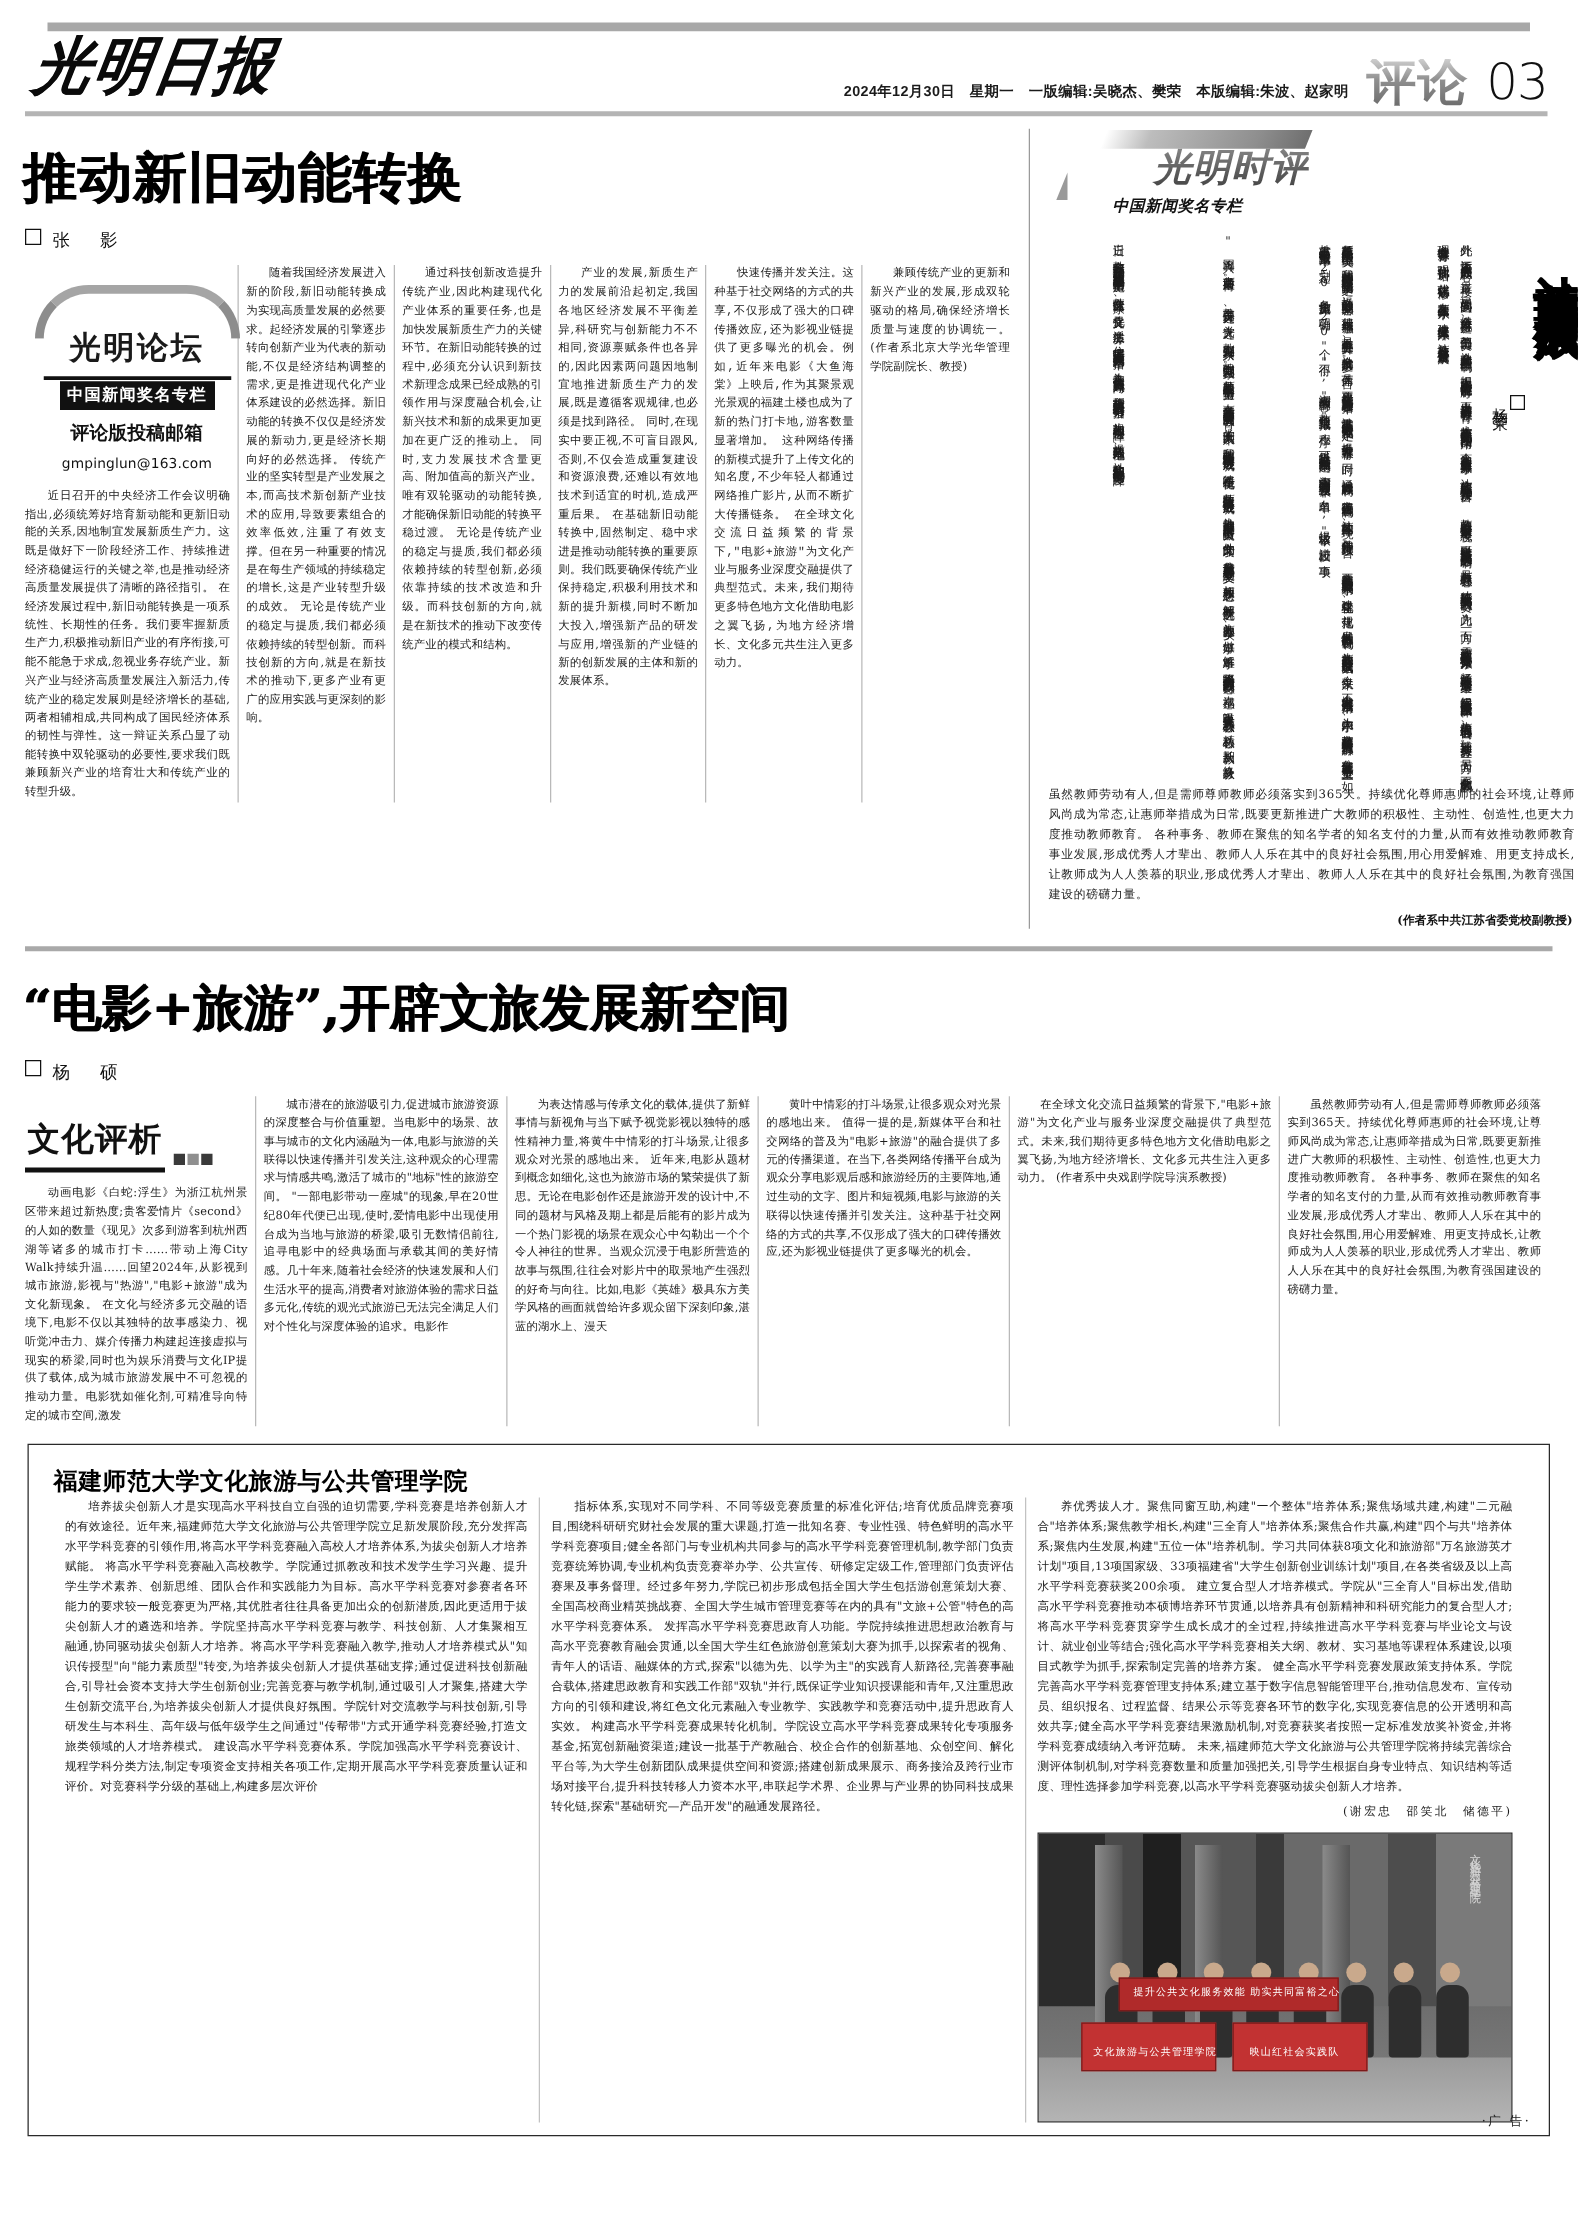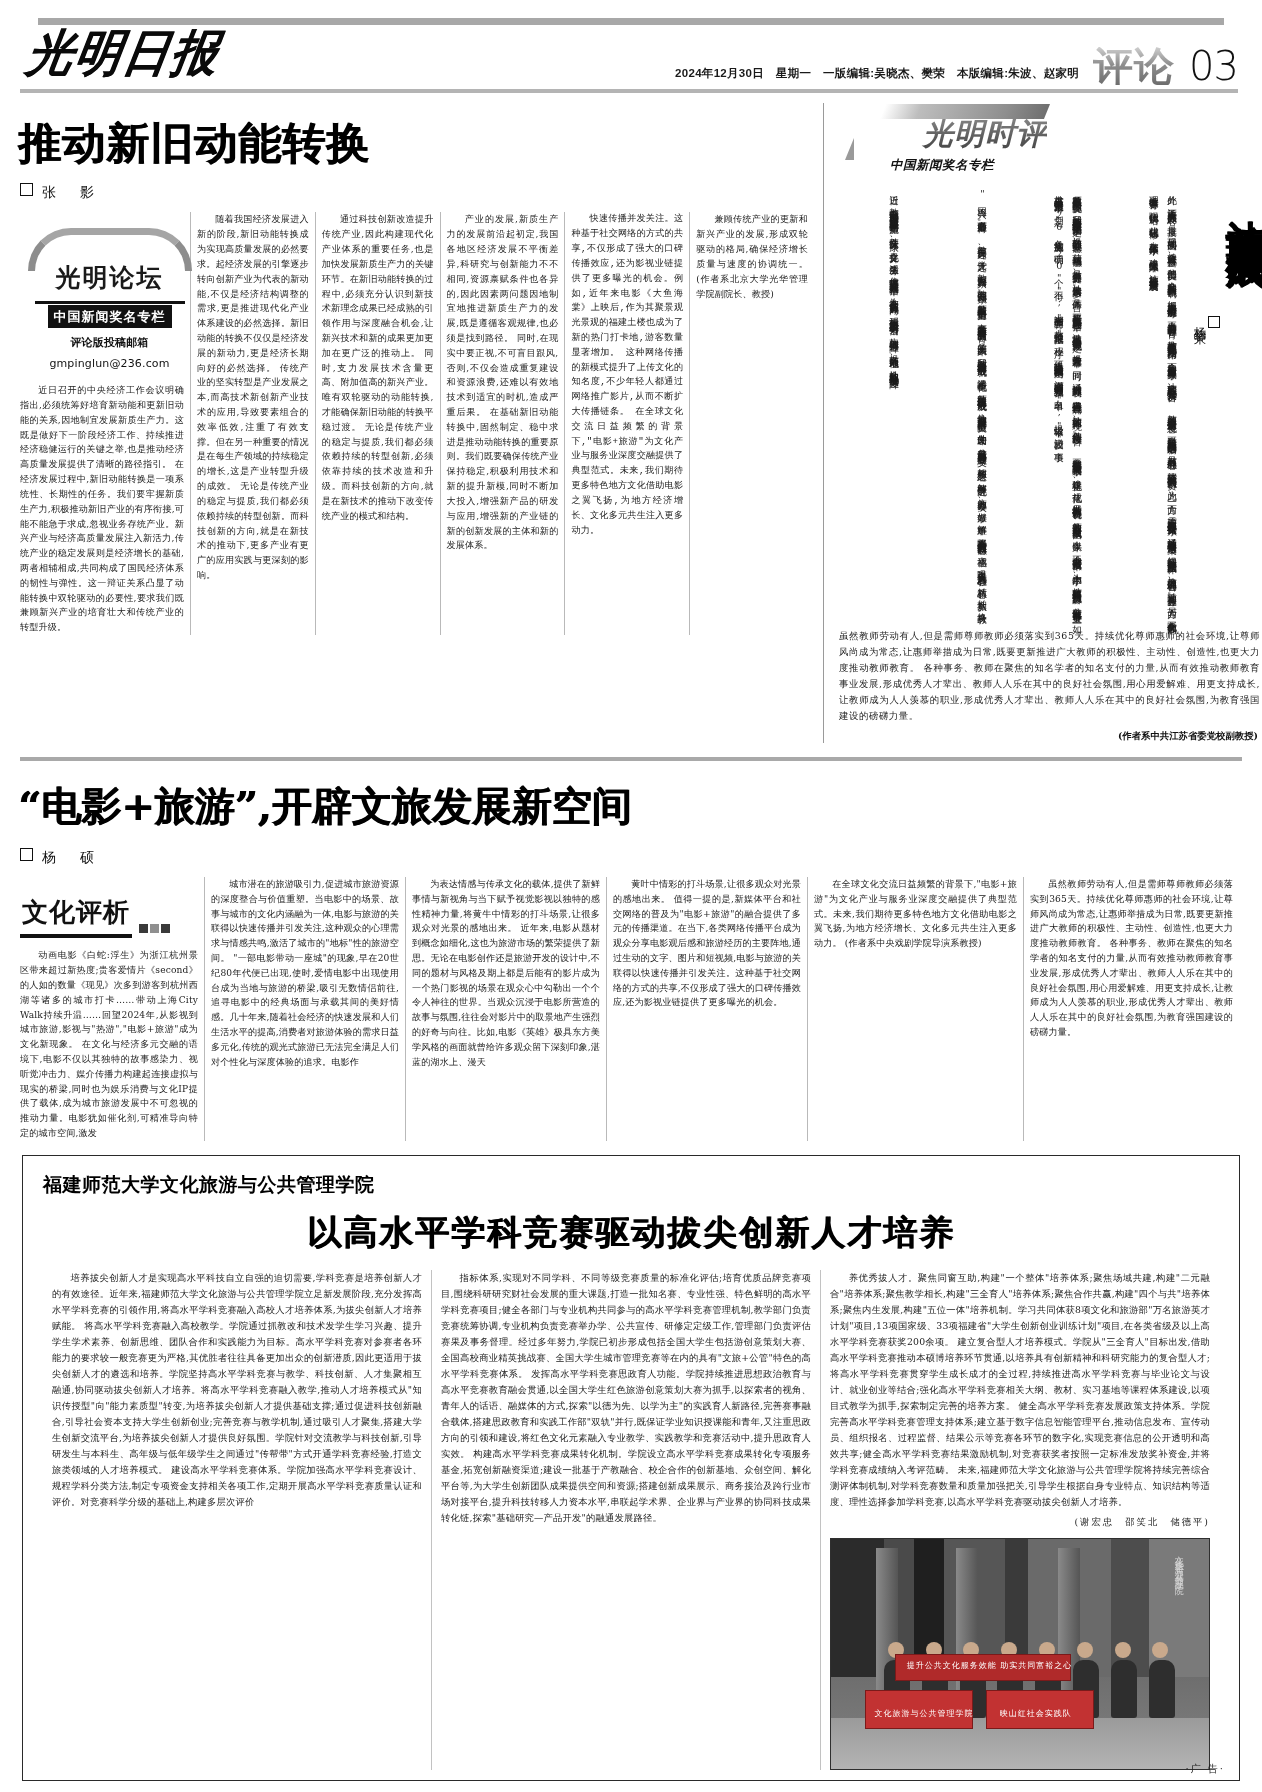--- a/index.html
+++ b/index.html
@@ -83,21 +83,21 @@
     font-family:"DejaVu Sans","Liberation Sans",sans-serif;
     font-size:25px;font-weight:bold;letter-spacing:2px;color:#1a1a1a;
     margin-top:-13px;position:relative;
   }
   .badge-bar{height:3px;background:#111;width:150px;margin:2px auto 0;}
   .badge-sub{
     font-family:"DejaVu Sans","Liberation Sans",sans-serif;
     background:#111;color:#fff;font-size:13px;font-weight:bold;
     letter-spacing:1px;display:inline-block;padding:1px 6px;margin-top:1px;
   }
-  .badge-cap{font-family:Liberation Mono, monospace;font-size:11px;font-weight:bold;margin-top:7px;color:#111;}
+  .badge-cap{font-family:Liberation Sans, sans-serif;font-size:15px;font-weight:bold;margin-top:7px;color:#111;}
   .badge-mail{font-family:"DejaVu Sans","Liberation Sans",sans-serif;font-size:11px;margin-top:2px;color:#111;}
 
   .badge-wh{width:180px;margin:14px 0 10px 0;position:relative;}
   .wh-row{display:flex;align-items:flex-end;}
   .wh-title{
     font-family:"DejaVu Sans","Liberation Sans",sans-serif;
     font-size:26px;font-weight:bold;letter-spacing:1px;color:#111;
     border-bottom:4px solid #111;padding:0 2px 1px 2px;
   }
   .wh-sq{display:inline-block;margin-left:5px;}
@@ -216,21 +216,21 @@
       </div>
 
       <div class="cols">
         <div class="col" style="width:176px;">
           <div class="badge-gm">
             <div class="arc"></div>
             <div class="badge-title">光明论坛</div>
             <div class="badge-bar"></div>
             <div class="badge-sub">中国新闻奖名专栏</div>
             <div class="badge-cap">评论版投稿邮箱</div>
-            <div class="badge-mail">gmpinglun@236.com</div>
+            <div class="badge-mail">gmpinglun@163.com</div>
           </div>
           <p>近日召开的中央经济工作会议明确指出,必须统筹好培育新动能和更新旧动能的关系,因地制宜发展新质生产力。这既是做好下一阶段经济工作、持续推进经济稳健运行的关键之举,也是推动经济高质量发展提供了清晰的路径指引。
 
 在经济发展过程中,新旧动能转换是一项系统性、长期性的任务。我们要牢握新质生产力,积极推动新旧产业的有序衔接,可能不能急于求成,忽视业务存统产业。新兴产业与经济高质量发展注入新活力,传统产业的稳定发展则是经济增长的基础,两者相辅相成,共同构成了国民经济体系的韧性与弹性。这一辩证关系凸显了动能转换中双轮驱动的必要性,要求我们既兼顾新兴产业的培育壮大和传统产业的转型升级。</p>
         </div>
         <div class="sep"></div>
         <div class="col" style="width:124px;">
           <p>随着我国经济发展进入新的阶段,新旧动能转换成为实现高质量发展的必然要求。起经济发展的引擎逐步转向创新产业为代表的新动能,不仅是经济结构调整的需求,更是推进现代化产业体系建设的必然选择。新旧动能的转换不仅仅是经济发展的新动力,更是经济长期向好的必然选择。
 
 传统产业的坚实转型是产业发展之本,而高技术新创新产业技术的应用,导致要素组合的效率低效,注重了有效支撑。但在另一种重要的情况是在每生产领域的持续稳定的增长,这是产业转型升级的成效。
@@ -349,21 +349,20 @@
       <div class="col" style="width:215px;">
         <p>虽然教师劳动有人,但是需师尊师教师必须落实到365天。持续优化尊师惠师的社会环境,让尊师风尚成为常态,让惠师举措成为日常,既要更新推进广大教师的积极性、主动性、创造性,也更大力度推动教师教育。
 
 各种事务、教师在聚焦的知名学者的知名支付的力量,从而有效推动教师教育事业发展,形成优秀人才辈出、教师人人乐在其中的良好社会氛围,用心用爱解难、用更支持成长,让教师成为人人羡慕的职业,形成优秀人才辈出、教师人人乐在其中的良好社会氛围,为教育强国建设的磅礴力量。</p>
       </div>
     </div>
   </div>
 
   <div class="ad">
     <div class="ad-org">福建师范大学文化旅游与公共管理学院</div>
-    <div class="ad-title">以高水平学科竞赛驱动拔尖创新人才培养</div>
 
     <div class="ad-cols">
       <div class="ad-col" style="width:390px;">
         <p>培养拔尖创新人才是实现高水平科技自立自强的迫切需要,学科竞赛是培养创新人才的有效途径。近年来,福建师范大学文化旅游与公共管理学院立足新发展阶段,充分发挥高水平学科竞赛的引领作用,将高水平学科竞赛融入高校人才培养体系,为拔尖创新人才培养赋能。
 
 将高水平学科竞赛融入高校教学。学院通过抓教改和技术发学生学习兴趣、提升学生学术素养、创新思维、团队合作和实践能力为目标。高水平学科竞赛对参赛者各环能力的要求较一般竞赛更为严格,其优胜者往往具备更加出众的创新潜质,因此更适用于拔尖创新人才的遴选和培养。学院坚持高水平学科竞赛与教学、科技创新、人才集聚相互融通,协同驱动拔尖创新人才培养。将高水平学科竞赛融入教学,推动人才培养模式从"知识传授型"向"能力素质型"转变,为培养拔尖创新人才提供基础支撑;通过促进科技创新融合,引导社会资本支持大学生创新创业;完善竞赛与教学机制,通过吸引人才聚集,搭建大学生创新交流平台,为培养拔尖创新人才提供良好氛围。学院针对交流教学与科技创新,引导研发生与本科生、高年级与低年级学生之间通过"传帮带"方式开通学科竞赛经验,打造文旅类领域的人才培养模式。
 
 建设高水平学科竞赛体系。学院加强高水平学科竞赛设计、规程学科分类方法,制定专项资金支持相关各项工作,定期开展高水平学科竞赛质量认证和评价。对竞赛科学分级的基础上,构建多层次评价</p>
       </div>
       <div class="ad-sep"></div>

